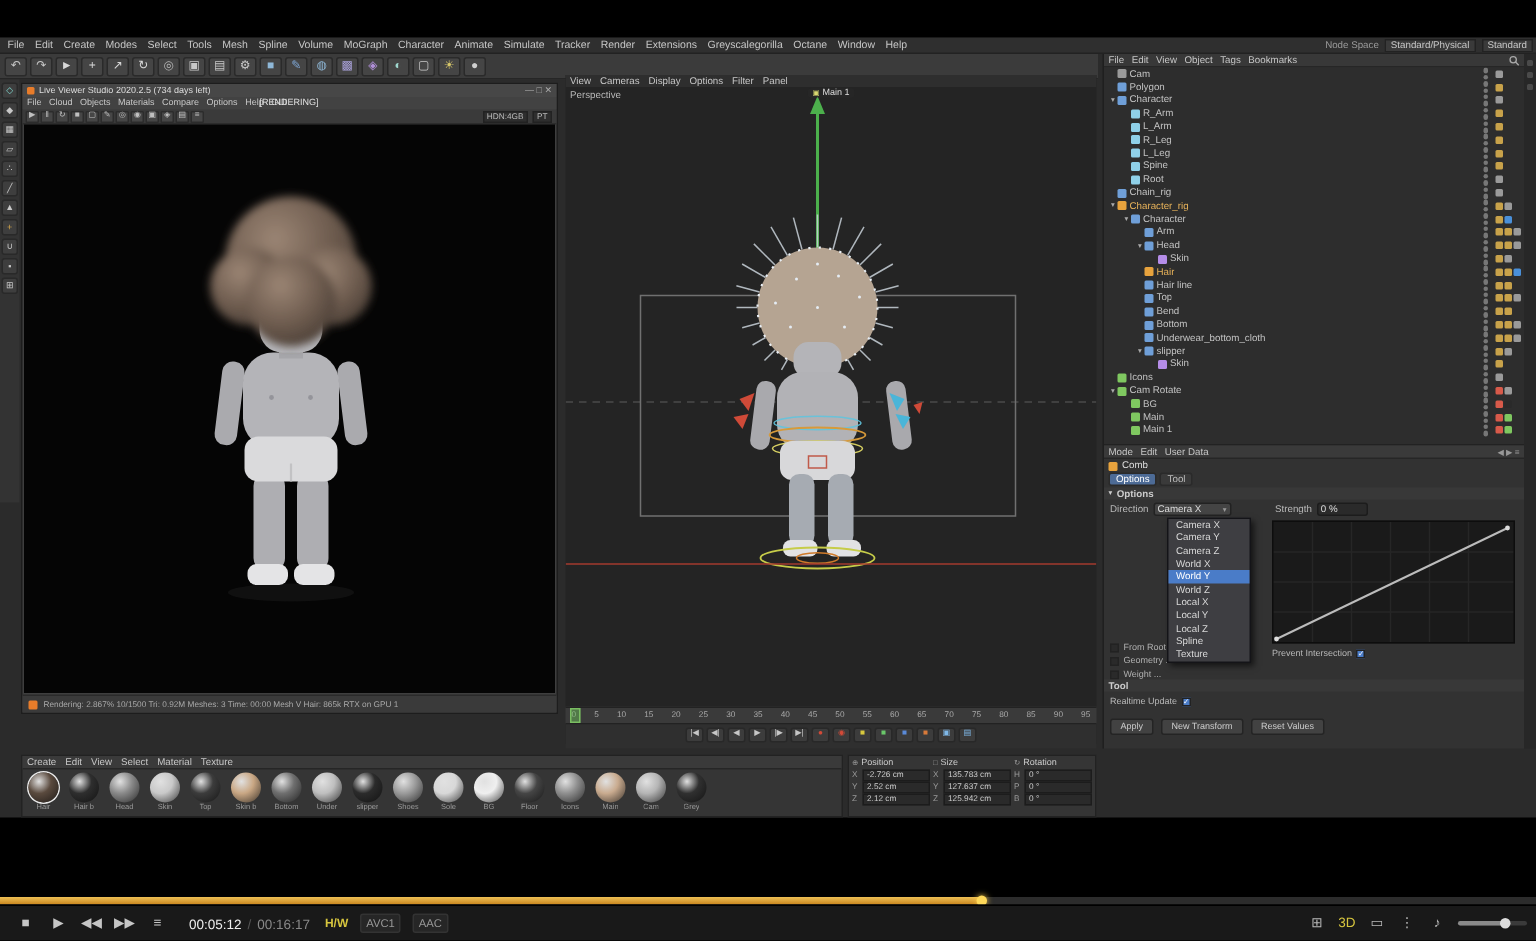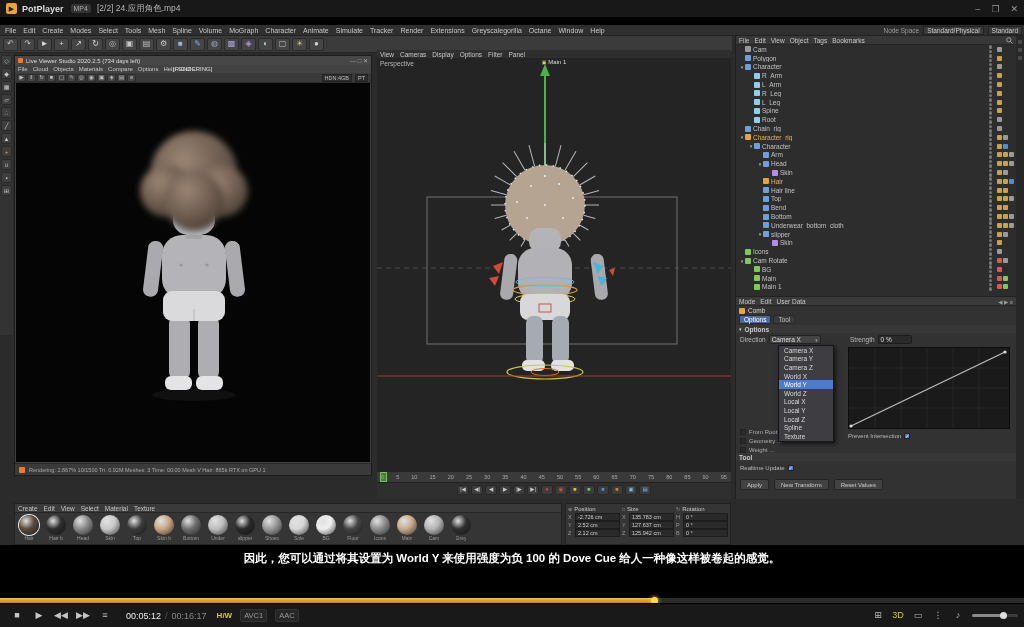--- a/index.html
+++ b/index.html
@@ -194,31 +194,20 @@
   .ricon i{font-style:normal;font-size:9px;color:#b8b8b8;line-height:1;}
   #volslider{position:relative;width:46px;height:3px;background:#3a3a3a;border-radius:2px;}
   #volfill{position:relative;height:100%;background:#8a8a8a;border-radius:2px;}
   #volknob{position:absolute;right:-3px;top:-2px;width:7px;height:7px;border-radius:50%;background:#ddd;}
 </style>
 </head>
 <body>
 
 <div id="app">
 
-  <div id="titlebar">
-    <div id="pp-logo">▶</div>
-    <div id="pp-name">PotPlayer</div>
-    <div id="pp-badge">MP4</div>
-    <div id="pp-title">[2/2] 24.应用角色.mp4</div>
-    <div id="winbtns">
-      <span>–</span>
-      <span>❐</span>
-      <span>✕</span>
-    </div>
-  </div>
 
   <div id="video">
     <div id="c4d">
 
       <div id="menubar">
 
       <span class="mi">File</span>
           <span class="mi">Edit</span>
           <span class="mi">Create</span>
           <span class="mi">Modes</span>
@@ -1268,21 +1257,20 @@
               <div class="crow">
                 <span class="ck">B</span>
                 <span class="cv">0 °</span>
               </div>
             </div>
         </div>
       </div>
 
     </div>
 
-    <div id="subtitle">因此，您可以通过将其设置为 World Y 来使用强度为负 100 的 Dove Cue 给人一种像这样被卷起的感觉。</div>
   </div>
 
   <div id="progress">
     <div id="pfill" style="width: 64%;">
       <div id="pknob"></div>
     </div>
   </div>
   <div id="controls">
     <span id="leftbtns" style="display:flex">
 

